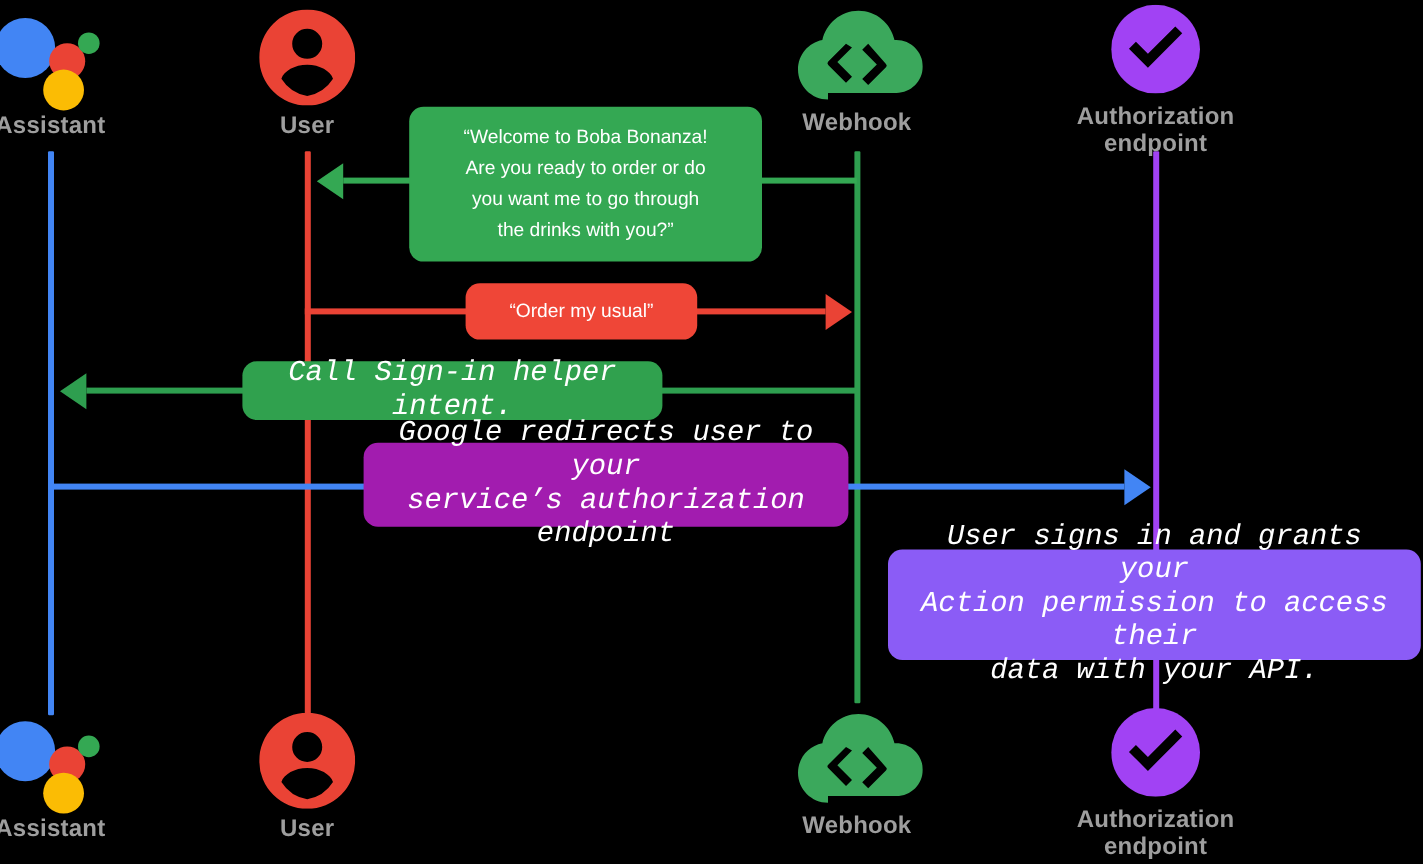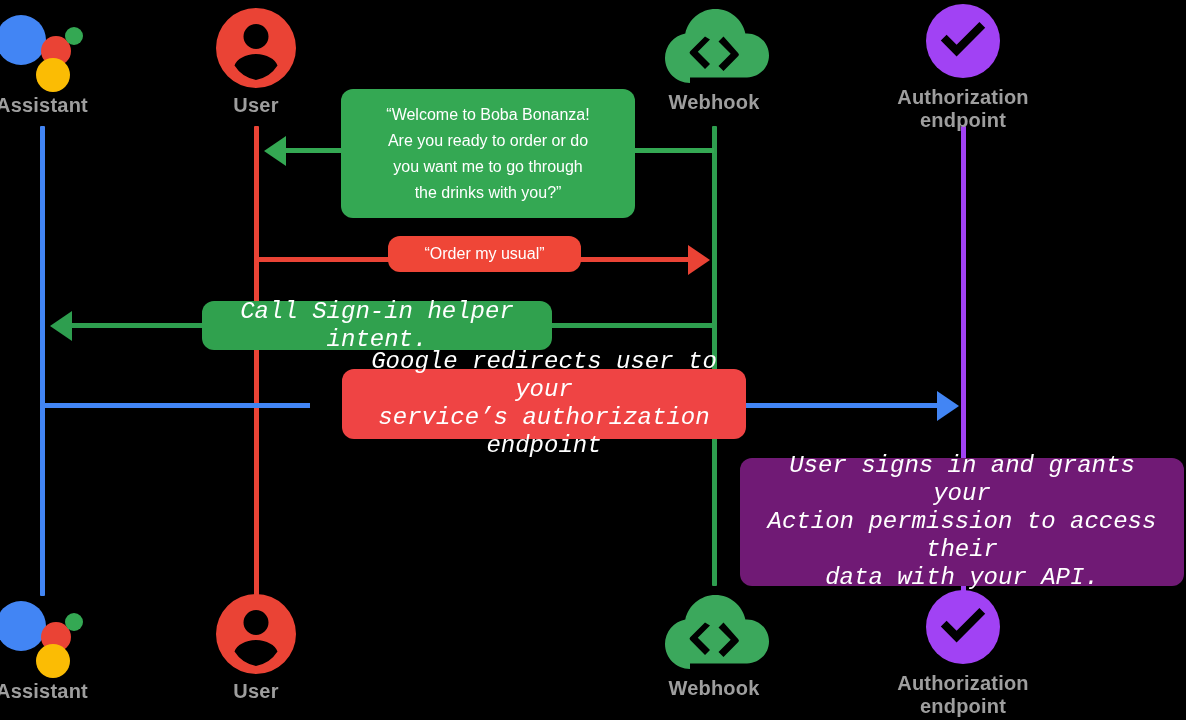--- a/index.html
+++ b/index.html
@@ -159,40 +159,40 @@
   <div class="msg-box sans" style="left:341px; top:89px; width:294px; height:129px; background:#34A853;">
     <span class="txt">“Welcome to Boba Bonanza!
 Are you ready to order or do
 you want me to go through
 the drinks with you?”</span>
   </div>
 
   <div class="msg-line" style="left:254px; top:257px; width:140px; background:#EA4335;"></div>
   <div class="msg-line" style="left:576px; top:257px; width:112px; background:#EA4335;"></div>
   <div class="arrow-head right" style="left:688px; top:245px; border-left-color:#EA4335;"></div>
-  <div class="msg-box sans" style="left:388px; top:236px; width:193px; height:36px; background:#EF4637;">
+  <div class="msg-box sans" style="left:388px; top:236px; width:193px; height:47px; background:#EF4637;">
     <span class="txt">“Order my usual”</span>
   </div>
 
   <div class="msg-line" style="left:548px; top:323px; width:166px; background:#2E9E4F;"></div>
   <div class="msg-line" style="left:72px; top:323px; width:135px; background:#2E9E4F;"></div>
   <div class="arrow-head left" style="left:50px; top:311px; border-right-color:#2E9E4F;"></div>
   <div class="msg-box mono" style="left:202px; top:301px; width:350px; height:49px; background:#30A14E;">
     <span class="txt">Call Sign-in helper intent.</span>
   </div>
 
   <div class="msg-line" style="left:40px; top:403px; width:270px; background:#4285F4;"></div>
   <div class="msg-line" style="left:702px; top:403px; width:235px; background:#4285F4;"></div>
   <div class="arrow-head right" style="left:937px; top:391px; border-left-color:#4285F4;"></div>
-  <div class="msg-box mono" style="left:303px; top:369px; width:404px; height:70px; background:#ef4444;margin-left:39px;">
+  <div class="msg-box mono" style="left:303px; top:369px; width:404px; height:70px; background:#a21caf;">
     <span class="txt">Google redirects user to your
 service’s authorization endpoint</span>
   </div>
 
-  <div class="msg-box mono" style="left:740px; top:458px; width:444px; height:128px; background:#701a75;font-family:Liberation Mono, monospace;">
+  <div class="msg-box mono" style="left:740px; top:458px; width:444px; height:92px; background:#8b5cf6;font-family:Liberation Mono, monospace;">
     <span class="txt">User signs in and grants your
 Action permission to access their
 data with your API.</span>
   </div>
 
   <div class="actor" style="left:-58px; top:594px;">
     <div class="icon-wrap">
       <div class="ga">
         <i class="blue"></i>
         <i class="red"></i>

